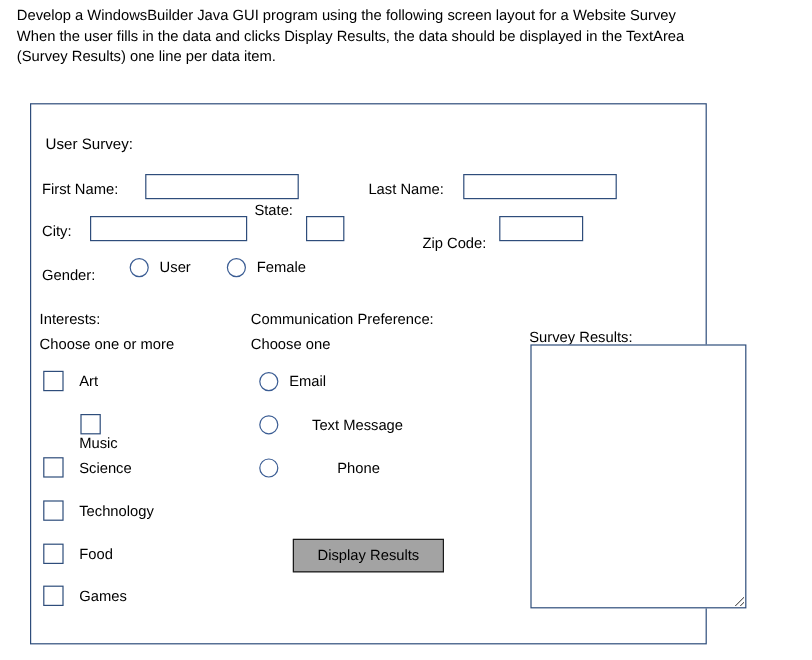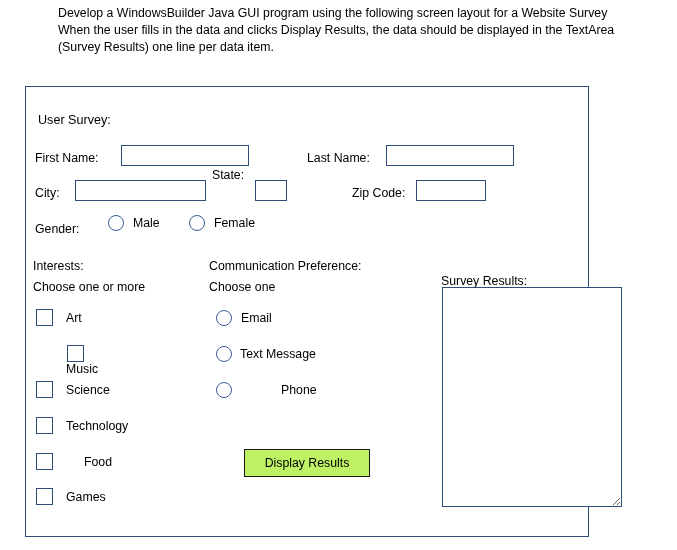--- a/index.html
+++ b/index.html
@@ -19,21 +19,21 @@
   
   #instructions {
     position: absolute;
     left: 14px;
     top: 5px;
     width: 650px;
     font-size: 12.3px;
     line-height: 17.2px;
     color: #000000;
   }
-  #instructions .line { white-space: nowrap; margin-left: 44px; }
+  #instructions .line { white-space: nowrap; }
   #instructions .note-label { font-weight: bold; }
 
   
   #survey-panel {
     position: absolute;
     left: 25px;
     top: 86px;
     width: 564px;
     height: 451px;
     border: 1.3px solid #2e4d7b;
@@ -90,21 +90,21 @@
 
   
   #display-results-button {
     position: absolute;
     left: 218px;
     top: 362px;
     width: 126px;
     height: 28px;
     box-sizing: border-box;
     border: 1.3px solid #1a1a1a;
-    background: #bef264;
+    background: #a3a3a3;
     font-family: "Liberation Sans", sans-serif;
     font-size: 12.3px;
     color: #000000;
     display: flex;
     align-items: center;
     justify-content: center;
     padding: 0;
   }
 
   
@@ -137,28 +137,28 @@
 
   <div class="abs label" style="left:281px; top:64px;">Last Name:</div>
   <input class="abs textbox" style="left: 360px; top: 58px; width: 128px; height: 21px;" type="text" value="">
 
   <div class="abs label" style="left:9px; top:99px;">City:</div>
   <input class="abs textbox" style="left: 49px; top: 93px; width: 131px; height: 21px;" type="text" value="">
 
   <div class="abs label" style="left:186px; top:81px;">State:</div>
   <input class="abs textbox" style="left: 229px; top: 93px; width: 32px; height: 21px;" type="text" value="">
 
-  <div class="abs label" style="left:326px; top:99px;text-align:center;">Zip  Code:</div>
+  <div class="abs label" style="left:326px; top:109px;text-align:center;">Zip  Code:</div>
   <input class="abs textbox" style="left: 390px; top: 93px; width: 70px; height: 21px;" type="text" value="">
 
   <div class="abs label" style="left:9px; top:135px;">Gender:</div>
 
   <div class="option-row" style="left:82px; top:128px;">
     <span class="radio"></span>
-    <span class="opt-label" style="margin-left:9px;">Male</span>
+    <span class="opt-label" style="margin-left:9px;">User</span>
   </div>
 
   <div class="option-row" style="left:163px; top:128px;">
     <span class="radio"></span>
     <span class="opt-label" style="margin-left:9px;">Female</span>
   </div>
 
   <div class="abs label" style="left:7px; top:172px;">Interests:</div>
   <div class="abs label" style="left:7px; top:193px;">Choose one or more</div>
 
@@ -176,32 +176,32 @@
   <div class="option-row" style="left:10px; top:294px;">
     <span class="checkbox"></span>
     <span class="opt-label" style="margin-left:13px;">Science</span>
   </div>
   <div class="option-row" style="left:10px; top:330px;">
     <span class="checkbox"></span>
     <span class="opt-label" style="margin-left:13px;">Technology</span>
   </div>
   <div class="option-row" style="left:10px; top:366px;">
     <span class="checkbox"></span>
-    <span class="opt-label" style="margin-left:31px;text-align:right;">Food</span>
+    <span class="opt-label" style="margin-left:13px;text-align:right;">Food</span>
   </div>
   <div class="option-row" style="left:10px; top:401px;">
     <span class="checkbox"></span>
     <span class="opt-label" style="margin-left:13px;">Games</span>
   </div>
 
   <div class="option-row" style="left:190px; top:223px;">
     <span class="radio"></span>
     <span class="opt-label" style="margin-left:9px;">Email</span>
   </div>
-  <div class="option-row" style="left:190px; top:259px;">
+  <div class="option-row" style="left:190px; top:259px;gap:20px;">
     <span class="radio"></span>
     <span class="opt-label" style="margin-left:8px;">Text Message</span>
   </div>
   <div class="option-row" style="left:190px; top:295px;gap:37px;">
     <span class="radio"></span>
     <span class="opt-label" style="margin-left:12px;">Phone</span>
   </div>
 
   <button id="display-results-button">Display Results</button>
 

